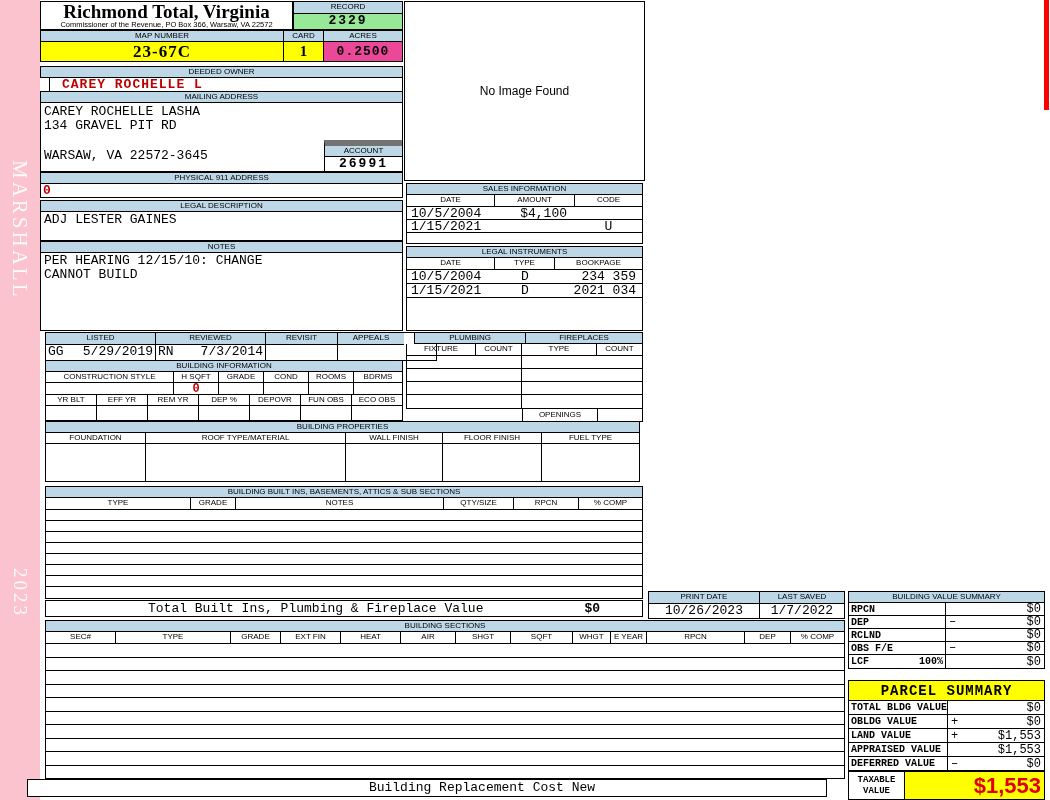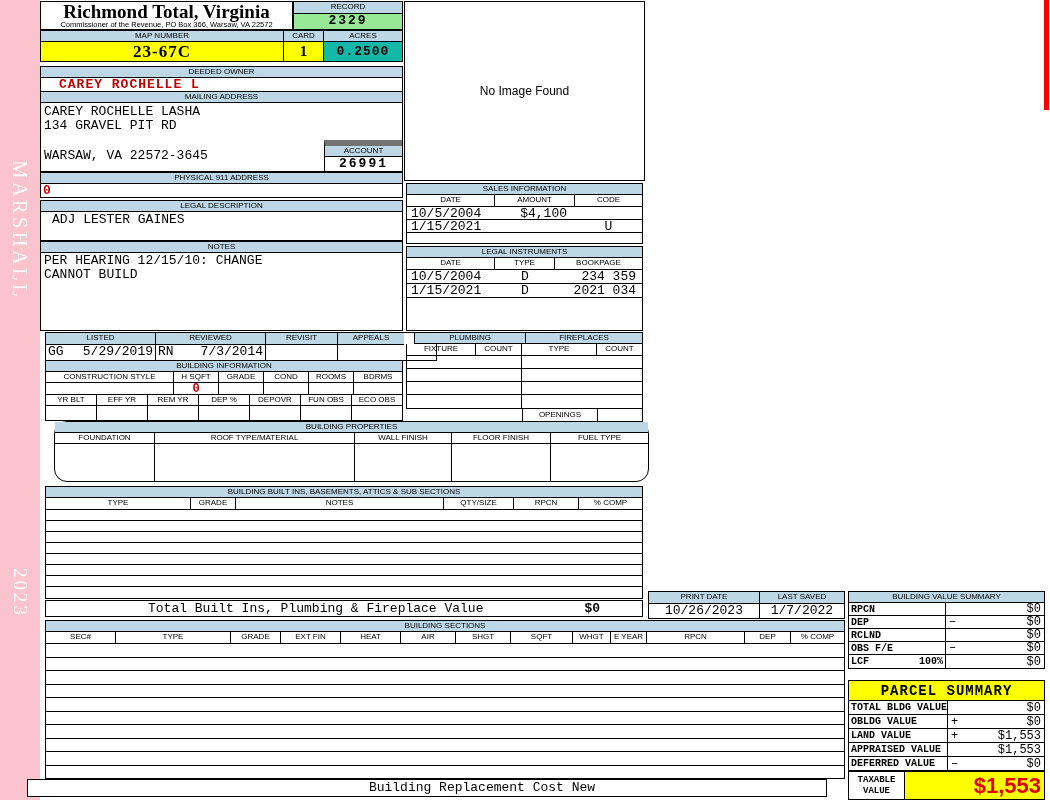--- a/index.html
+++ b/index.html
@@ -55,28 +55,28 @@
     <div style="width:243px;">
       <div class="barin">MAP NUMBER</div>
       <div class="serif" style="height:19px;background:#FFFF00;font-size:17px;font-weight:bold;line-height:19px;text-align:center;letter-spacing:1px;">23-67C</div>
     </div>
     <div style="width:40px;">
       <div class="barin">CARD</div>
       <div class="serif" style="height:19px;background:#FFFF00;font-size:15px;font-weight:bold;line-height:19px;text-align:center;">1</div>
     </div>
     <div style="width:78px;">
       <div class="barin">ACRES</div>
-      <div class="mono" style="height:19px;background:#14b8a6;font-size:13px;font-weight:bold;line-height:19px;text-align:center;letter-spacing:1px;">0.2500</div>
+      <div class="mono" style="height:19px;background:#ec4899;font-size:13px;font-weight:bold;line-height:19px;text-align:center;letter-spacing:1px;">0.2500</div>
     </div>
   </div>
 </div>
 
 <div class="abs" style="left:40px;top:66px;width:363px;">
   <div class="bar">DEEDED OWNER</div>
-  <div class="box m13 red" style="height:14px;padding-left:18px;letter-spacing:1px;">CAREY ROCHELLE L</div>
+  <div class="box m13 red" style="height:14px;padding-left:12px;letter-spacing:1px;margin-left:9px;">CAREY ROCHELLE L</div>
 </div>
 
 <div class="abs" style="left:40px;top:91px;width:363px;">
   <div class="bar">MAILING ADDRESS</div>
   <div class="box" style="height:69px;padding:2px 3px;position:relative;">
     <div class="m13">CAREY ROCHELLE LASHA</div>
     <div class="m13">134 GRAVEL PIT RD</div>
     <div style="height:16px;"></div>
     <div class="m13">WARSAW, VA 22572-3645</div>
     <div class="abs" style="right:0;bottom:0;width:78px;border-left:1px solid #000;border-top:6px solid #737373;">
@@ -86,21 +86,21 @@
   </div>
 </div>
 
 <div class="abs" style="left:40px;top:172px;width:363px;">
   <div class="bar">PHYSICAL 911 ADDRESS</div>
   <div class="box m13 red" style="height:14px;padding-left:2px;">0</div>
 </div>
 
 <div class="abs" style="left:40px;top:200px;width:363px;">
   <div class="bar">LEGAL DESCRIPTION</div>
-  <div class="box m13" style="height:29px;padding:1px 11px;">ADJ LESTER GAINES</div>
+  <div class="box m13" style="height:29px;padding:1px 3px;">ADJ LESTER GAINES</div>
 </div>
 
 <div class="abs" style="left:40px;top:241px;width:363px;">
   <div class="bar">NOTES</div>
   <div class="box" style="height:78px;padding:1px 3px;">
     <div class="m13">PER HEARING 12/15/10: CHANGE</div>
     <div class="m13">CANNOT BUILD</div>
   </div>
 </div>
 
@@ -156,21 +156,21 @@
     <div style="flex:1;"></div>
     <div style="flex:1;"></div>
     <div style="flex:1;"></div>
     <div style="flex:1;"></div>
     <div style="flex:1;"></div>
     <div style="flex:1;"></div>
     <div style="flex:1;"></div>
   </div>
 </div>
 
-<div class="abs tbl" style="left:54px;top:421px;width:595px;border-radius:13px;">
+<div class="abs tbl" style="left:45px;top:421px;width:595px;">
   <div class="barin">BUILDING PROPERTIES</div>
   <div class="hrow" style="height:11px;">
     <div style="width:100px;">FOUNDATION</div>
     <div style="width:200px;">ROOF TYPE/MATERIAL</div>
     <div style="width:97px;">WALL FINISH</div>
     <div style="width:99px;">FLOOR FINISH</div>
     <div style="width:97px;">FUEL TYPE</div>
   </div>
   <div class="vrow" style="height:37px;">
     <div style="width:100px;"></div>

